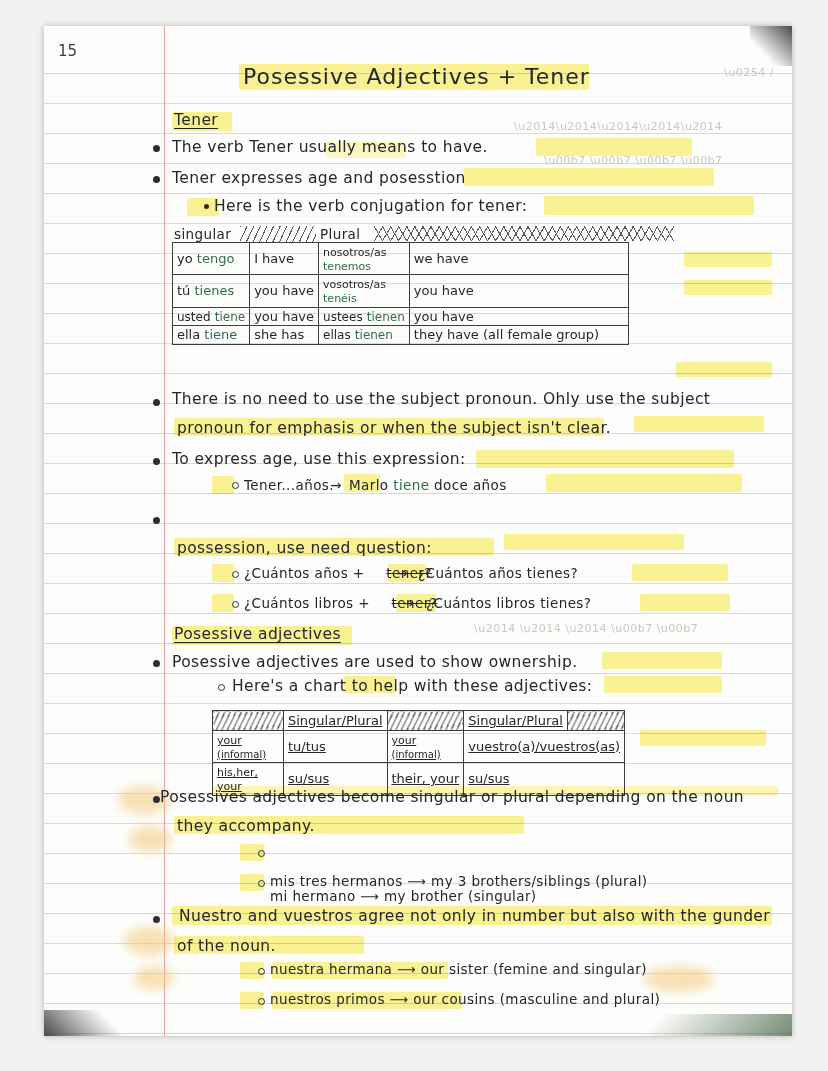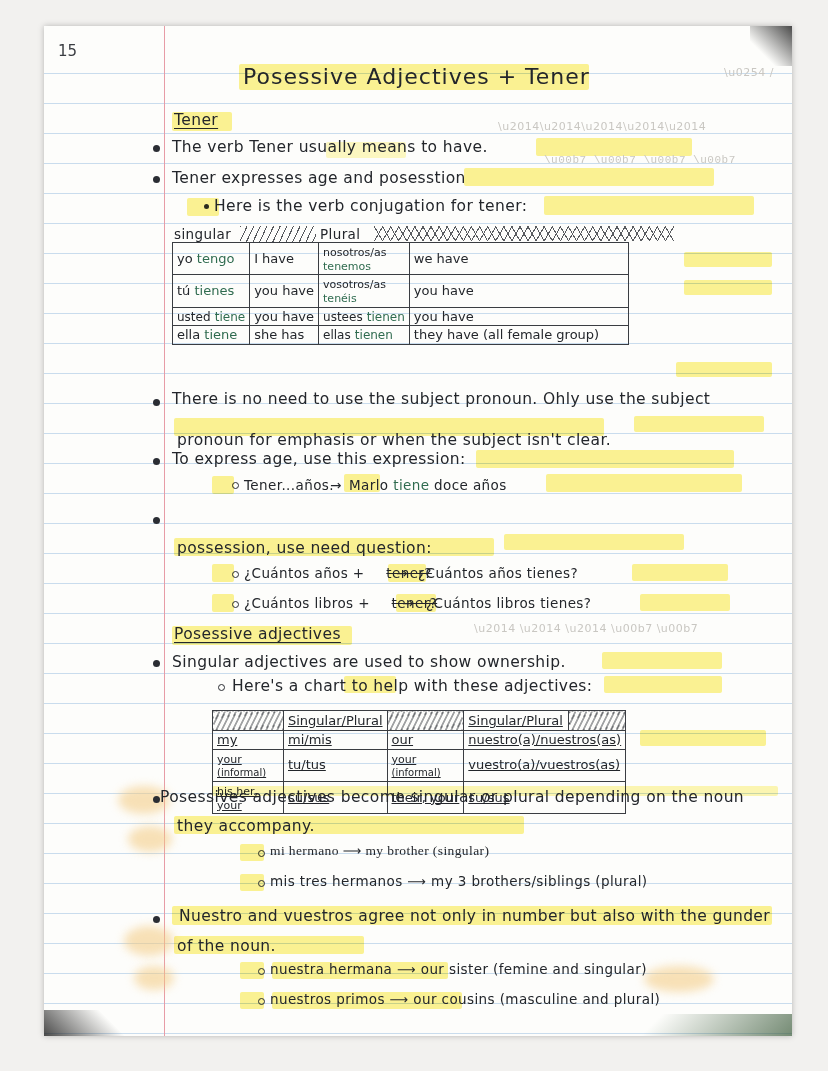--- a/index.html
+++ b/index.html
@@ -207,22 +207,22 @@
     <div class="hw big" style="left:199px;top:39px;">Posessive Adjectives + Tener</div>
     <div class="faint" style="left:680px;top:40px;">\u0254 /</div>
 
     <div class="hl" style="left:128px;top:86px;width:60px;height:19px;"></div>
     <div class="hw u" style="left:130px;top:86px;">Tener</div>
 
     <div class="dot" style="left:109px;top:119px;"></div>
     <div class="hl" style="left:492px;top:112px;width:156px;height:18px;"></div>
     <div class="hl pale" style="left:282px;top:116px;width:80px;height:16px;"></div>
     <div class="hw" style="left:128px;top:113px;">The verb Tener usually means to have.</div>
-    <div class="faint" style="left:454px;top:94px;">\u2014\u2014\u2014\u2014\u2014</div>
-    <div class="faint" style="left:500px;top:128px;font-family:Liberation Mono, monospace;">\u00b7 \u00b7 \u00b7 \u00b7</div>
+    <div class="faint" style="left:470px;top:94px;">\u2014\u2014\u2014\u2014\u2014</div>
+    <div class="faint" style="left:500px;top:128px;">\u00b7 \u00b7 \u00b7 \u00b7</div>
 
     <div class="dot" style="left:109px;top:150px;"></div>
     <div class="hl" style="left:420px;top:142px;width:250px;height:18px;"></div>
     <div class="hw" style="left:128px;top:144px;">Tener expresses age and posesstion</div>
 
     <div class="dot sm" style="left:160px;top:178px;"></div>
     <div class="hl" style="left:143px;top:172px;width:32px;height:18px;"></div>
     <div class="hl" style="left:500px;top:170px;width:210px;height:19px;"></div>
     <div class="hw" style="left:170px;top:172px;">Here is the verb conjugation for tener:</div>
 
@@ -259,21 +259,21 @@
       </tr>
     </tbody>
       </table>
     <div class="hl" style="left:640px;top:226px;width:88px;height:15px;"></div>
     <div class="hl" style="left:640px;top:254px;width:88px;height:15px;"></div>
     <div class="hl" style="left:632px;top:336px;width:96px;height:15px;"></div>
 
     <div class="dot" style="left:109px;top:373px;"></div>
     <div class="hw" style="left:128px;top:365px;">There is no need to use the subject pronoun. Ohly use the subject</div>
     <div class="hl" style="left:130px;top:392px;width:430px;height:18px;"></div>
-    <div class="hw" style="left:133px;top:394px;margin-top:12px;">pronoun for emphasis or when the subject isn't clear.</div>
+    <div class="hw" style="left:133px;top:394px;">pronoun for emphasis or when the subject isn't clear.</div>
     <div class="hl" style="left:590px;top:390px;width:130px;height:16px;"></div>
 
     <div class="dot" style="left:109px;top:432px;"></div>
     <div class="hl" style="left:432px;top:424px;width:258px;height:18px;"></div>
     <div class="hw" style="left:128px;top:425px;">To express age, use this expression:</div>
 
     <div class="ring" style="left:188px;top:456px;"></div>
     <div class="hl" style="left:168px;top:450px;width:22px;height:18px;"></div>
     <div class="hl" style="left:300px;top:448px;width:36px;height:18px;"></div>
     <div class="hl" style="left:502px;top:448px;width:196px;height:18px;"></div>
@@ -301,43 +301,37 @@
     <div class="hw sm" style="left:200px;top:570px;">¿Cuántos libros + <span class="strike">tener?</span></div>
     <div class="hw sm arrow" style="left:358px;top:570px;">→</div>
     <div class="hw sm" style="left:382px;top:570px;">¿Cuántos libros tienes?</div>
 
     <div class="hl" style="left:128px;top:600px;width:180px;height:19px;"></div>
     <div class="hw u" style="left:130px;top:600px;">Posessive adjectives</div>
     <div class="faint" style="left:430px;top:596px;">\u2014 \u2014 \u2014 \u00b7 \u00b7</div>
 
     <div class="dot" style="left:109px;top:634px;"></div>
     <div class="hl" style="left:558px;top:626px;width:120px;height:17px;"></div>
-    <div class="hw" style="left:128px;top:628px;">Singular adjectives are used to show ownership.</div>
+    <div class="hw" style="left:128px;top:628px;">Posessive adjectives are used to show ownership.</div>
 
     <div class="ring" style="left:174px;top:658px;"></div>
     <div class="hl" style="left:300px;top:650px;width:52px;height:17px;"></div>
     <div class="hl" style="left:560px;top:650px;width:118px;height:17px;"></div>
     <div class="hw" style="left:188px;top:652px;">Here's a chart to help with these adjectives:</div>
 
     <table class="tbl" style="left:168px;top:684px;text-decoration:underline;">
       <tbody>
           <tr>
         <td class="hatch" style="width:62px;height:15px;"></td>
         <td>Singular/Plural</td>
         <td class="hatch" style="width:66px;"></td>
         <td>Singular/Plural</td>
         <td class="hatch" style="width:48px;"></td>
       </tr>
       <tr>
-        <td>my</td>
-        <td>mi/mis</td>
-        <td>our</td>
-        <td colspan="2">nuestro(a)/nuestros(as)</td>
-      </tr>
-      <tr>
         <td><span style="font-size:11px">your</span><br><span style="font-size:10px">(informal)</span></td>
         <td>tu/tus</td>
         <td><span style="font-size:11px">your</span><br><span style="font-size:10px">(informal)</span></td>
         <td colspan="2">vuestro(a)/vuestros(as)</td>
       </tr>
       <tr>
         <td><span style="font-size:11px">his,her,</span><br><span style="font-size:11px">your</span></td>
         <td>su/sus</td>
         <td>their, your</td>
         <td colspan="2">su/sus</td>
@@ -347,21 +341,21 @@
     <div class="hl" style="left:596px;top:704px;width:126px;height:16px;"></div>
     <div class="hl" style="left:168px;top:760px;width:566px;height:10px;opacity:.5;"></div>
 
     <div class="dot" style="left:109px;top:770px;"></div>
     <div class="hw" style="left:116px;top:763px;">Posessives adjectives become singular or plural depending on the noun</div>
     <div class="hl" style="left:130px;top:790px;width:350px;height:18px;"></div>
     <div class="hw" style="left:133px;top:792px;">they accompany.</div>
 
     <div class="ring" style="left:214px;top:824px;"></div>
     <div class="hl" style="left:196px;top:818px;width:24px;height:17px;"></div>
-    <div class="hw sm" style="left:226px;top:818px;font-family:Liberation Serif, serif;">mi hermano <span class="arrow">⟶</span> my brother (singular)</div>
+    <div class="hw sm" style="left:226px;top:863px;">mi hermano <span class="arrow">⟶</span> my brother (singular)</div>
 
     <div class="hl" style="left:196px;top:848px;width:24px;height:17px;"></div>
     <div class="ring" style="left:214px;top:854px;"></div>
     <div class="hw sm" style="left:226px;top:848px;">mis tres hermanos <span class="arrow">⟶</span> my 3 brothers/siblings (plural)</div>
 
     <div class="dot" style="left:109px;top:890px;"></div>
     <div class="hl" style="left:128px;top:880px;width:600px;height:19px;"></div>
     <div class="hw" style="left:111px;top:882px;padding-left:24px;">Nuestro and vuestros agree not only in number but also with the gunder</div>
     <div class="hl" style="left:130px;top:910px;width:190px;height:18px;"></div>
     <div class="hw" style="left:133px;top:912px;">of the noun.</div>

